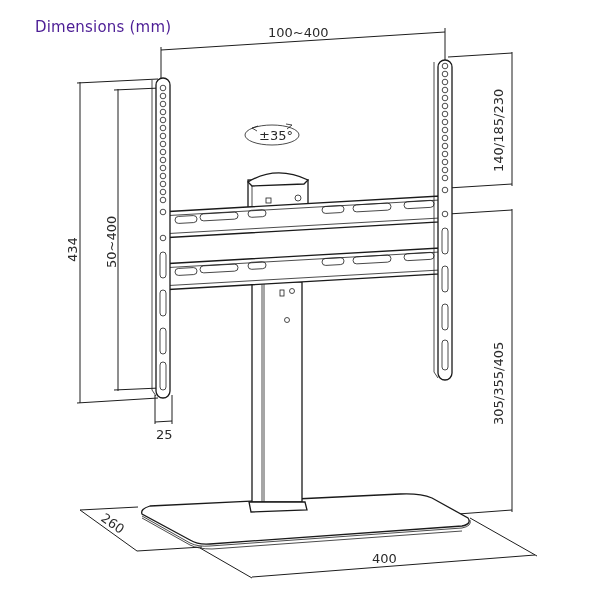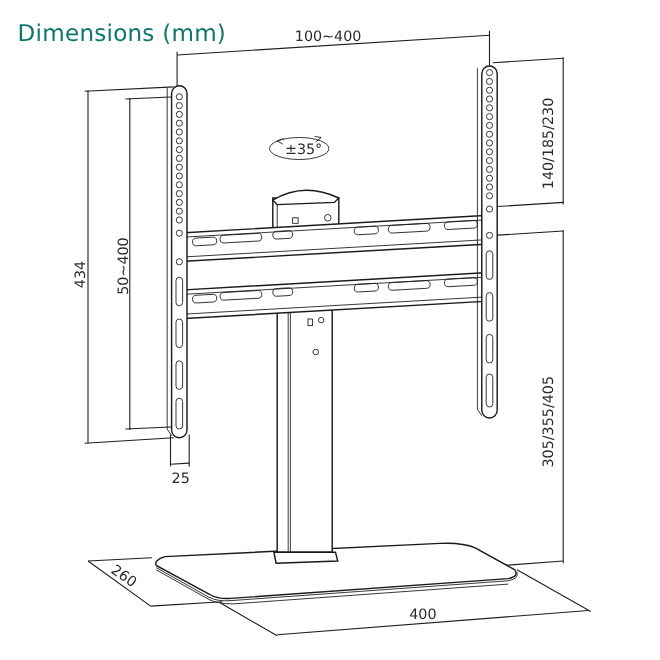--- a/index.html
+++ b/index.html
@@ -1,17 +1,17 @@
 <!DOCTYPE html>
 <html><head>
 <meta charset="utf-8">
 <style>
   html, body { margin:0; padding:0; background:#ffffff; }
   body { width:600px; height:600px; position:relative; overflow:hidden; font-family:"DejaVu Sans", sans-serif; }
-  .title { position:absolute; left:16px; top:18px; font-size:21px; color:#0f766e; letter-spacing:0.2px; }
+  .title { position:absolute; left:35px; top:18px; font-size:15px; color:#4c1d95; letter-spacing:0.2px; }
   svg { position:absolute; left:0; top:0; }
   .dimtxt { font-family:"DejaVu Sans", sans-serif; font-size:13px; fill:#2a2a2a; }
   .ln { stroke:#1e1e1e; stroke-width:1; fill:none; }
   .thin { stroke:#1e1e1e; stroke-width:0.8; fill:none; }
   .part { stroke:#1a1a1a; stroke-width:1.3; fill:#ffffff; }
 </style>
 </head>
 <body>
 
 <div class="title">Dimensions (mm)</div>

